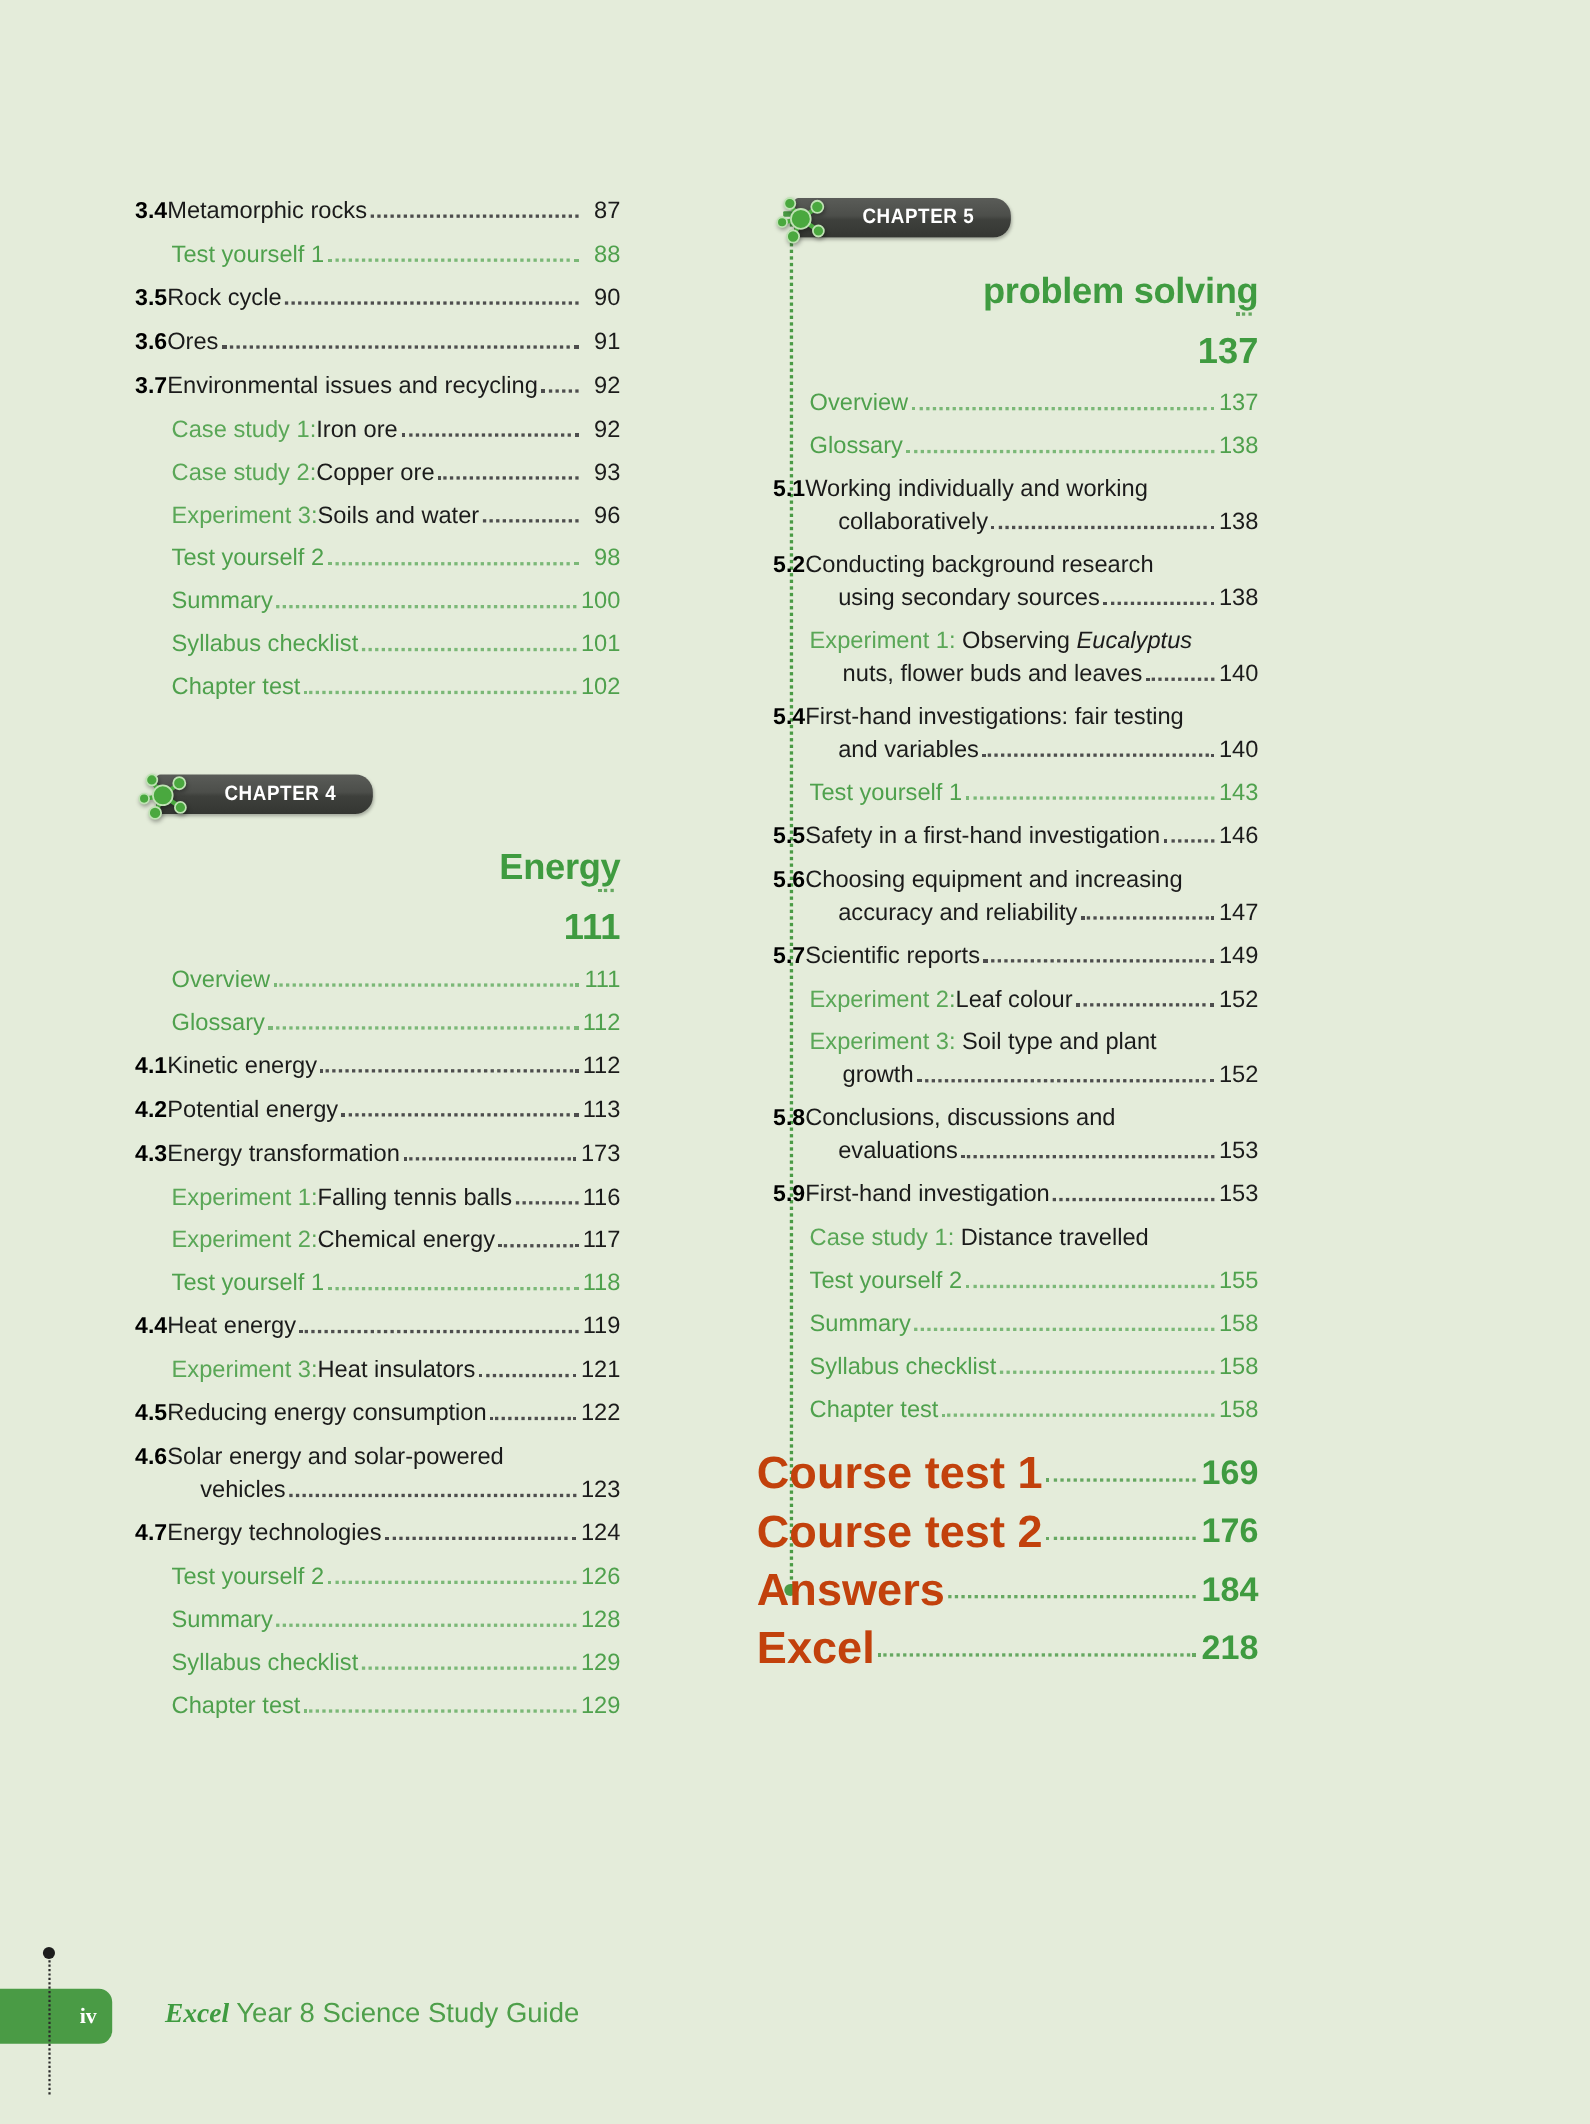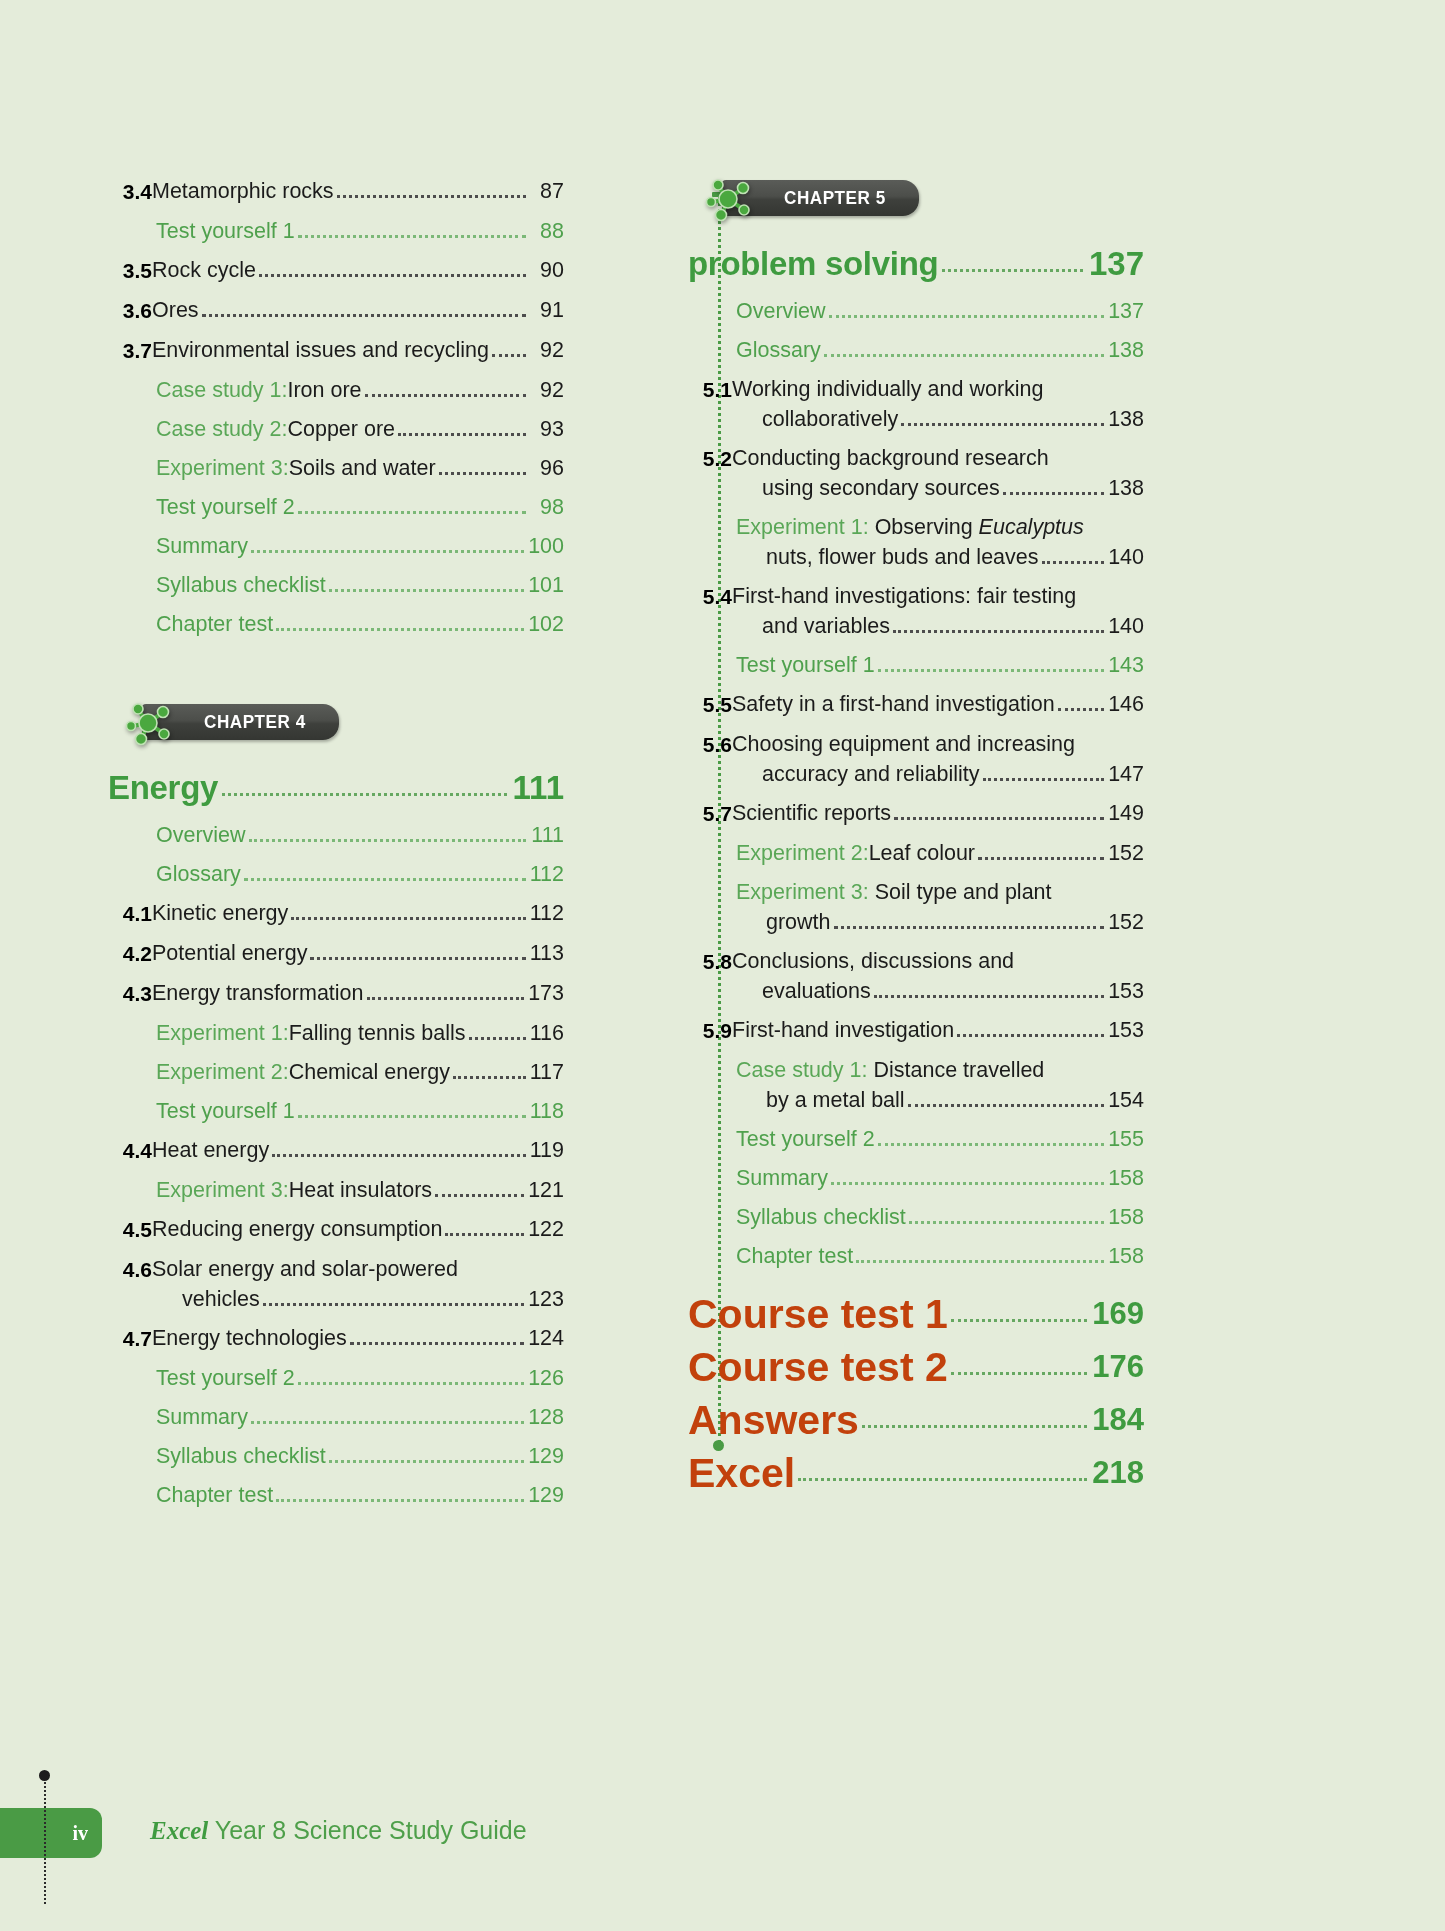--- a/index.html
+++ b/index.html
@@ -99,20 +99,21 @@
     width: 56px;
     height: 46px;
     filter: drop-shadow(1px 2px 2px rgba(0,0,0,0.35));
   }
 
   
   .chapter-title-row {
     display: flex;
     align-items: flex-end;
     margin-bottom: 12px;
+    flex-direction: column;
   }
   .chapter-title {
     color: #3f9b40;
     font-weight: bold;
     font-size: 33px;
     line-height: 40px;
     letter-spacing: -0.3px;
     white-space: nowrap;
   }
   .chapter-title-block {
@@ -848,25 +849,20 @@
                 <span class="toc-leader"></span>
                 <span class="toc-page">153</span>
               </span>
             </div>
           </div>
           <div class="toc-row">
             <span class="toc-num" style="visibility: hidden;"></span>
             <div class="toc-body" style="padding-left: 4px;">
               <div class="wrap-body">
                 <div class="wrap-line1"><span class="toc-prefix">Case study 1:</span><span> Distance travelled</span></div>
-                <div class="wrap-line2">
-                  <span class="tail">by a metal ball</span>
-                  <span class="toc-leader"></span>
-                  <span class="toc-page">154</span>
-                </div>
               </div>
             </div>
           </div>
           <div class="toc-row">
             <span class="toc-num" style="visibility: hidden;"></span>
             <div class="toc-body" style="padding-left: 4px;">
               <span class="toc-textwrap">
                 <span class="toc-label green">Test yourself 2</span>
                 <span class="toc-leader green"></span>
                 <span class="toc-page green">155</span>

